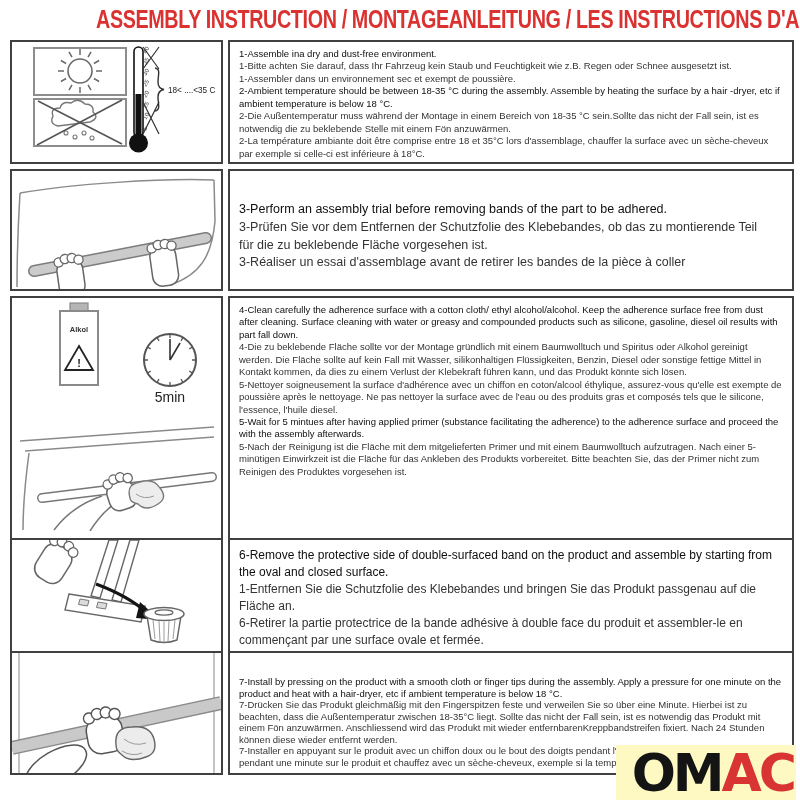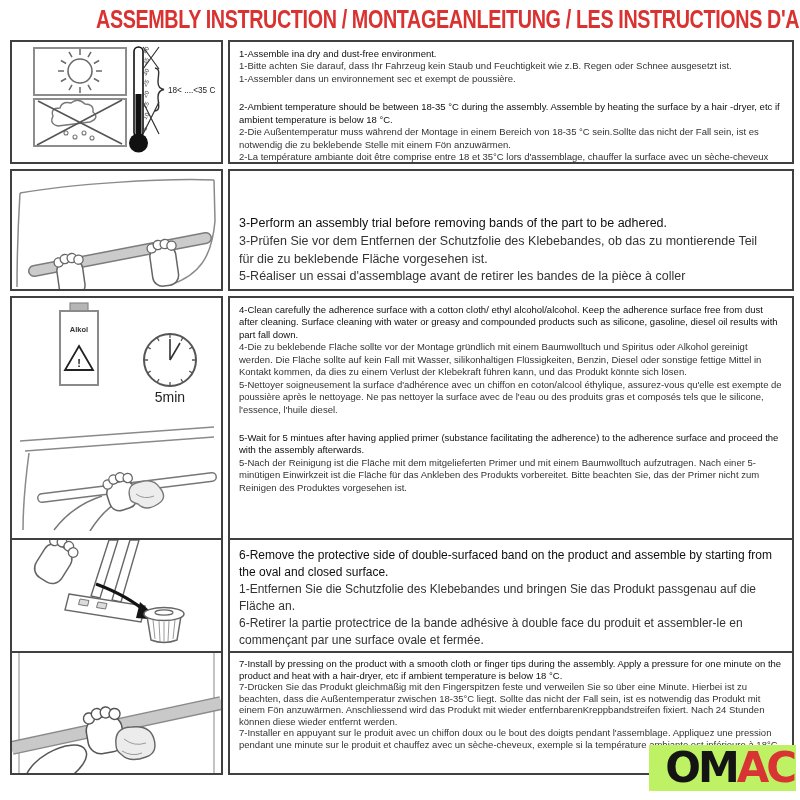--- a/index.html
+++ b/index.html
@@ -10,30 +10,30 @@
          font-size:26px;color:#da3131;white-space:nowrap;transform:scaleX(.76);letter-spacing:-.5px}
   .cell{position:absolute;border:2px solid #404040;background:#fff;overflow:hidden}
   .cl{left:10px;width:213px}
   .cr{left:228px;width:566px;padding:6px 9px}
   .r1{top:40px;height:124px}
   .r2{top:169px;height:122px}
   .r3{top:296px;height:250px}
   .r4{top:538px;height:120px}
   .r5{top:651px;height:124px}
   .small{font-size:9.5px;line-height:1.31}
-  .tight{line-height:1.22;padding-top:5px}
-  .step+.step{margin-top:16px}
+  .tight{line-height:1.22;padding-top:23px}
+  .step+.step{margin-top:0}
   .en{font-weight:normal;color:#0f0f0f}
   .de,.fr{color:#333}
-  .mid{font-size:12.5px;line-height:1.42;padding-top:44px}
+  .mid{font-size:12.5px;line-height:1.42;padding-top:30px}
   .mid .inner{max-width:524px}
   .m6{font-size:12px;line-height:1.42;padding-top:7px}
   .m6 .inner{max-width:540px}
-  .logo{position:absolute;top:745px;right:4px;z-index:5;background:#bef264;padding:2px 2px 2px 16px;
-        font-family:"DejaVu Sans",sans-serif;font-weight:bold;font-size:42px;letter-spacing:-3px;line-height:1}
+  .logo{position:absolute;top:745px;right:4px;z-index:5;background:#fef9c3;padding:2px 2px 2px 16px;
+        font-family:"DejaVu Sans",sans-serif;font-weight:bold;font-size:52px;letter-spacing:-3px;line-height:1}
   .logo .black{color:#141414}
   .logo .red{color:#d93434}
   svg{display:block}
   text{font-family:"Liberation Sans",sans-serif}
 </style>
 </head>
 <body>
 
 <div class="page">
 
@@ -114,21 +114,21 @@
         <circle cx="3.5" cy="-5.5" r="4.6" fill="#fff" stroke="#666" stroke-width="1.3"></circle>
         <circle cx="10" cy="-3" r="4.6" fill="#fff" stroke="#666" stroke-width="1.3"></circle>
       </g>
     </svg>
   </div>
 
   <div class="cell cr r2 mid">
     <div class="inner step">
       <div class="en">3-Perform an assembly trial before removing bands of the part to be adhered.</div>
       <div class="de">3-Prüfen Sie vor dem Entfernen der Schutzfolie des Klebebandes, ob das zu montierende Teil für die zu beklebende Fläche vorgesehen ist.</div>
-      <div class="fr">5-Réaliser un essai d'assemblage avant de retirer les bandes de la pièce à coller</div>
+      <div class="fr">3-Réaliser un essai d'assemblage avant de retirer les bandes de la pièce à coller</div>
     </div>
   </div>
 
   <div class="cell cl r3">
     <svg viewBox="0 0 209 233" width="209" height="233">
       <g>
         <rect x="58" y="5" width="18" height="9" fill="#b5b5b5" stroke="#8a8a8a" stroke-width="1.2"></rect>
         <rect x="48" y="13" width="38" height="74" fill="#fff" stroke="#8a8a8a" stroke-width="2"></rect>
         <text x="67" y="34" font-size="7.5" font-weight="bold" text-anchor="middle" fill="#333">Alkol</text>
         <g>

